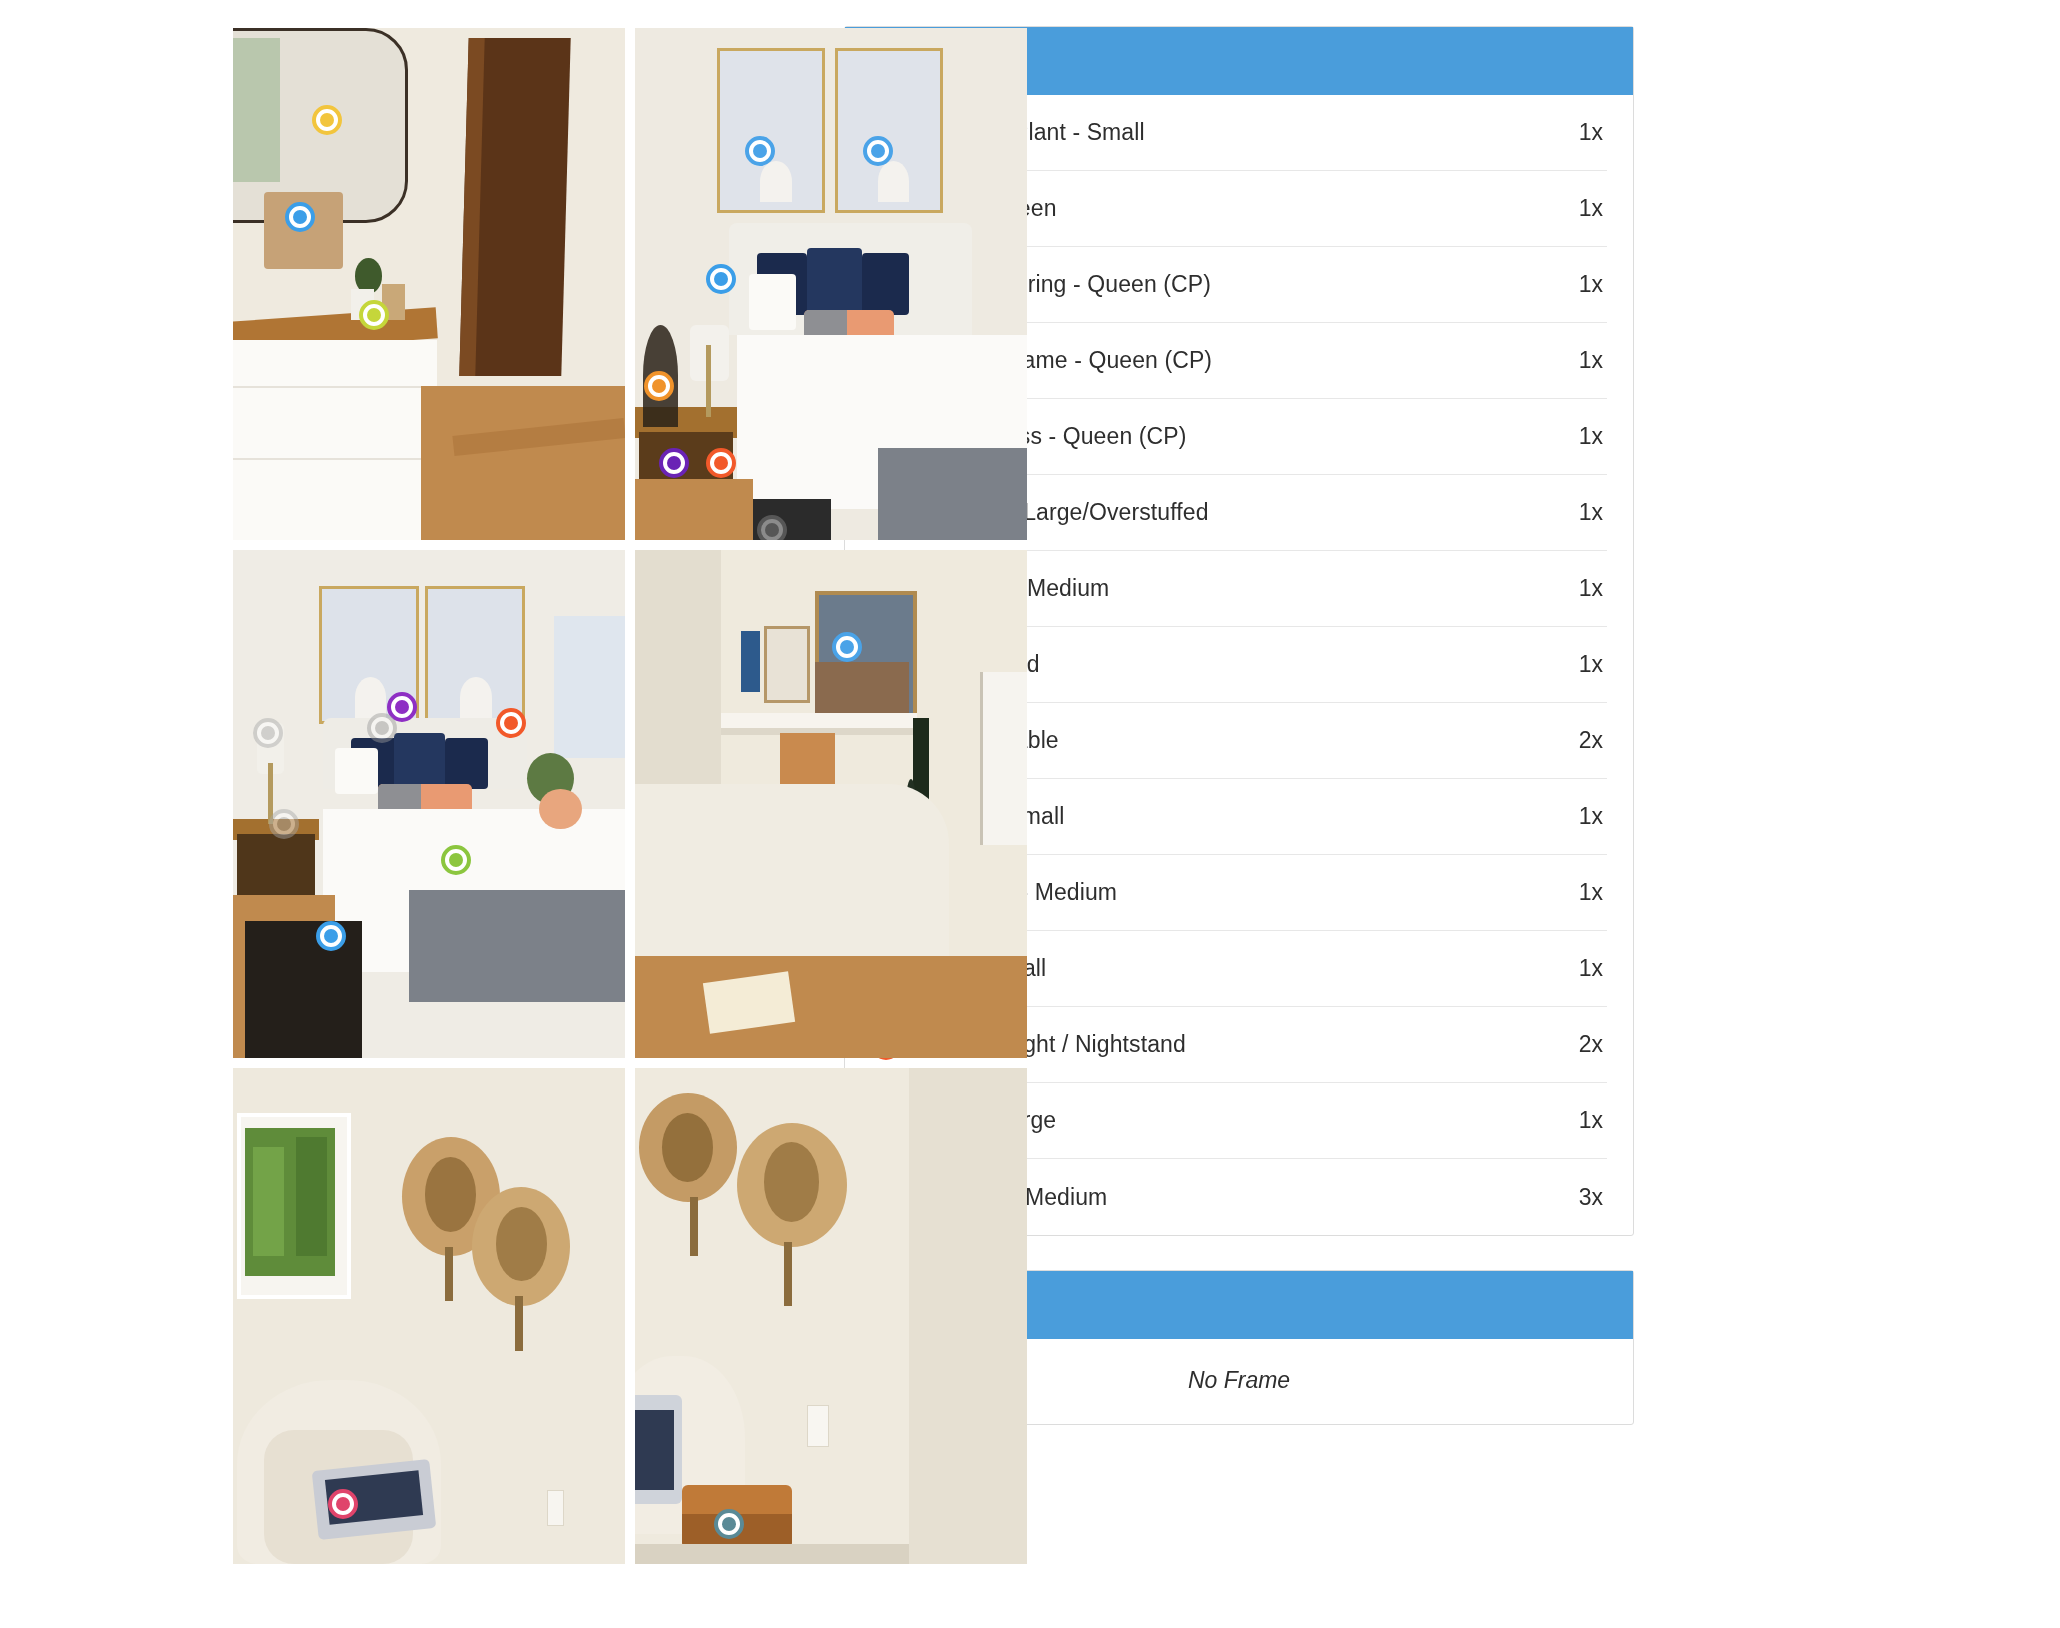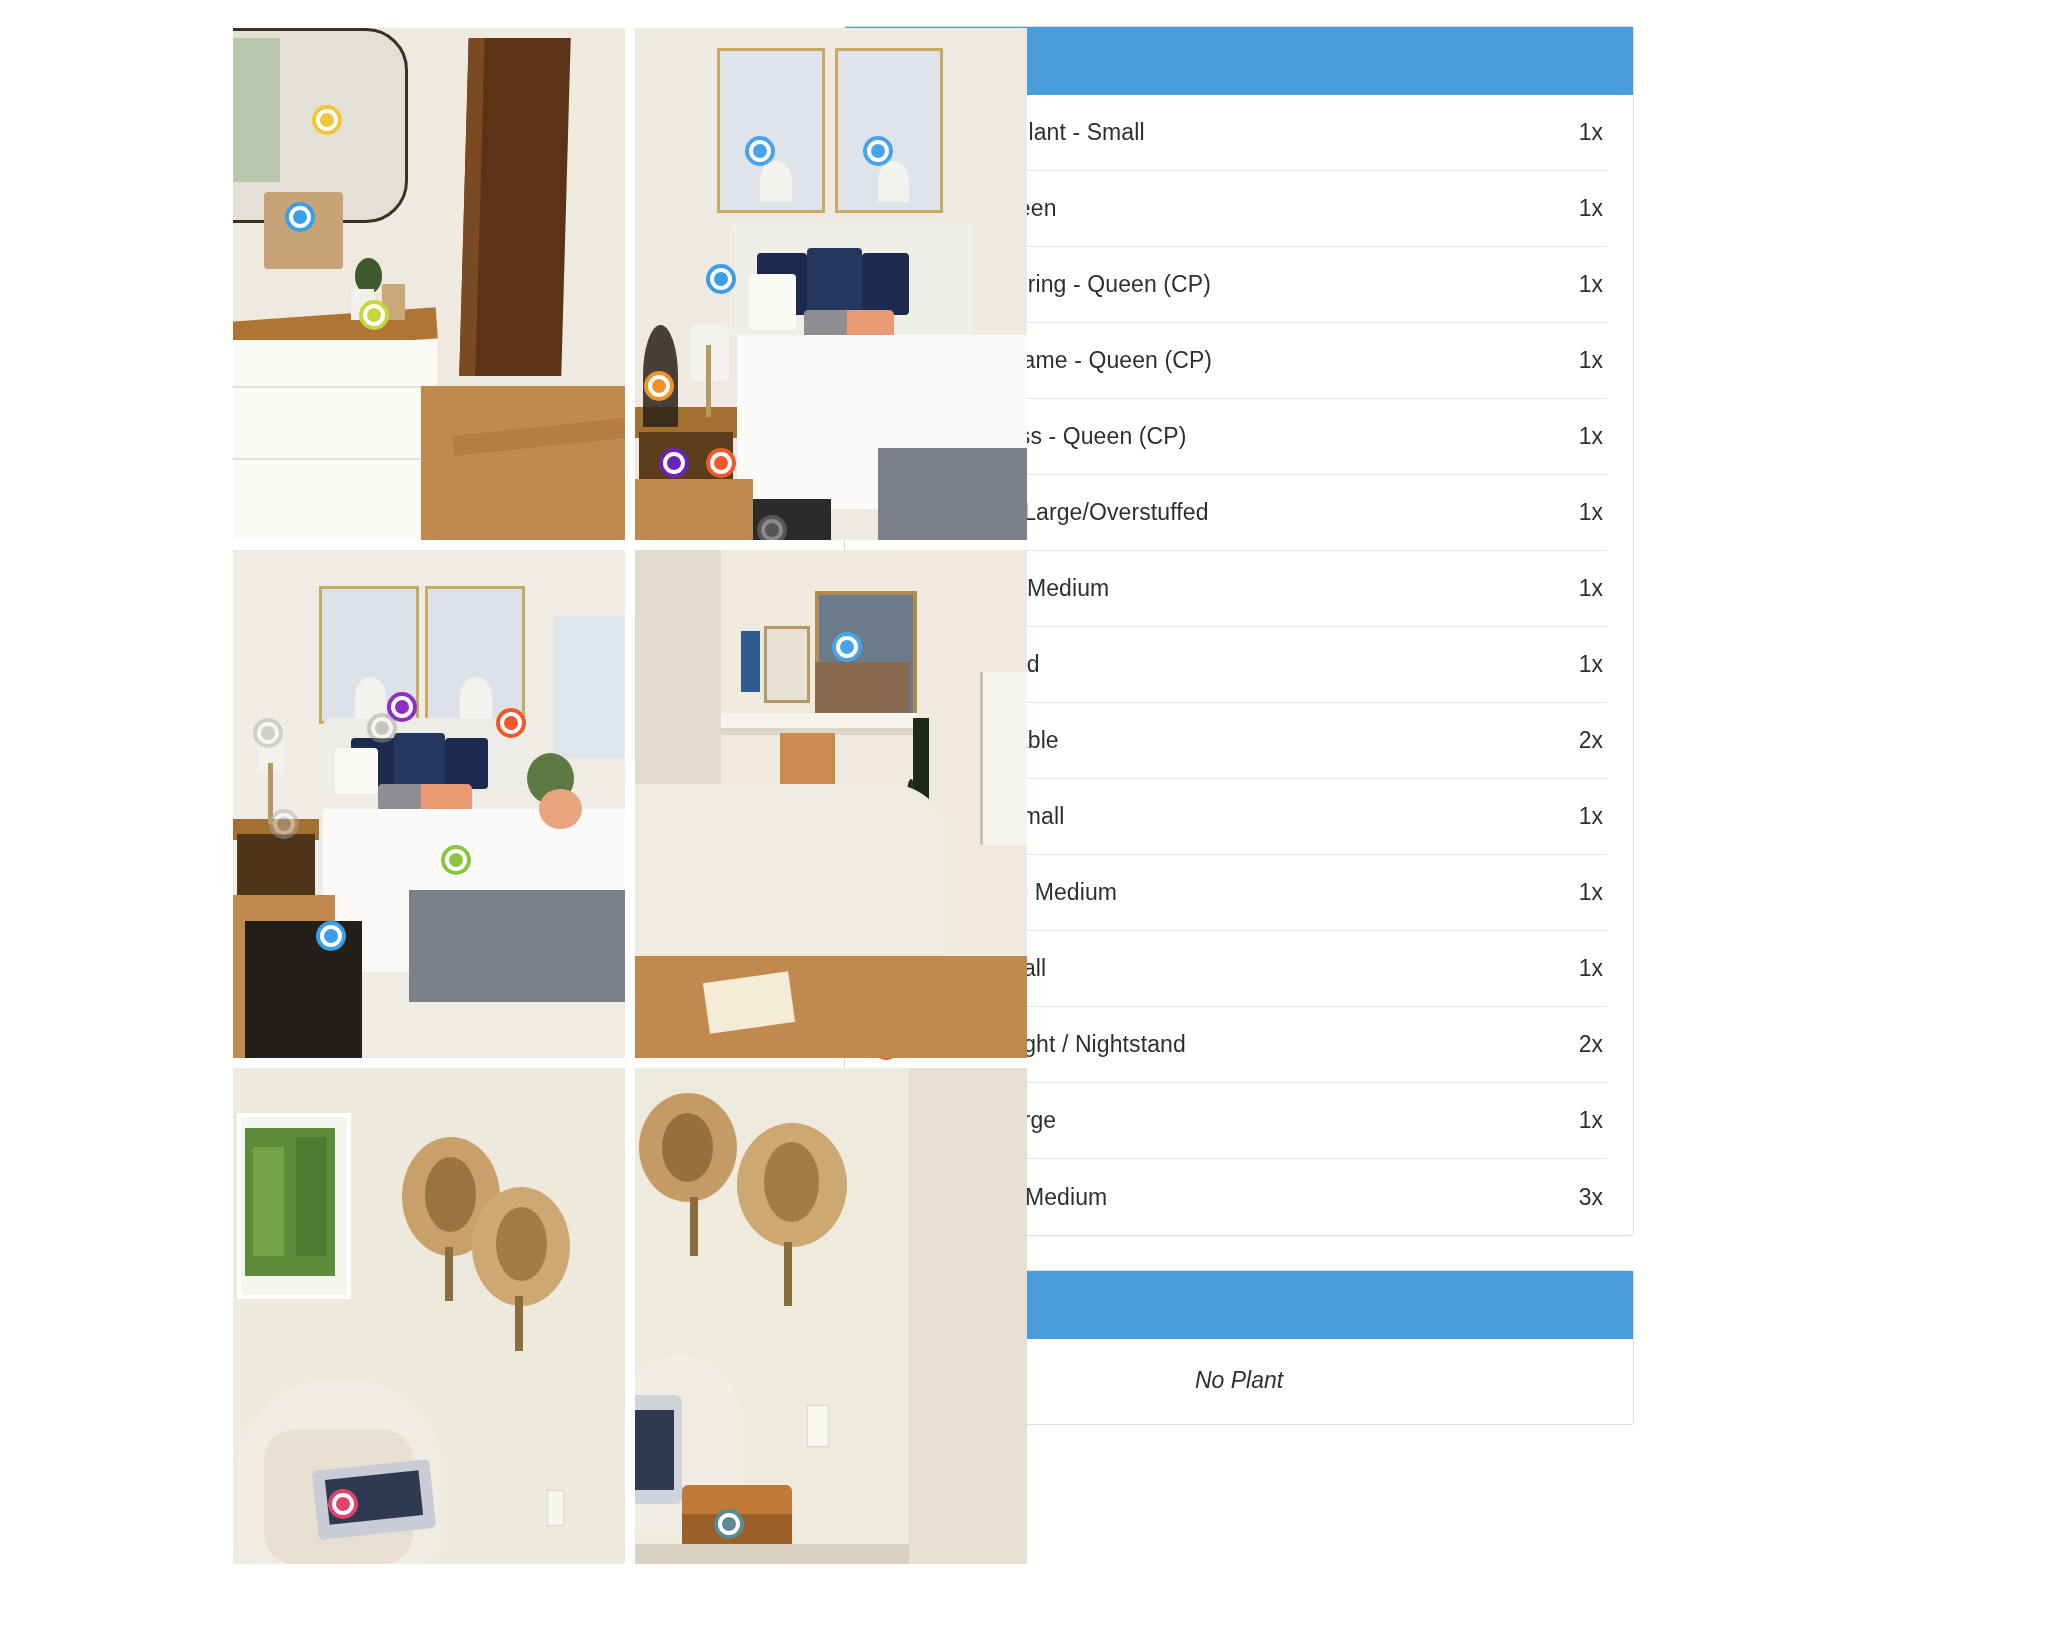--- a/index.html
+++ b/index.html
@@ -467,17 +467,17 @@
               <span class="dot" style="color: rgb(74, 163, 232);"></span>
             </div>
             <div class="row-label">Wall Art - Medium</div>
             <div class="row-qty">3x</div>
           </div>
         </div>
     </div>
 
     <div class="card">
       <div class="card-header">Not Moving</div>
-      <div class="empty-note">No Plant</div>
+      <div class="empty-note">No Frame</div>
     </div>
 
   </div>
 </div>
 
 </body></html>

